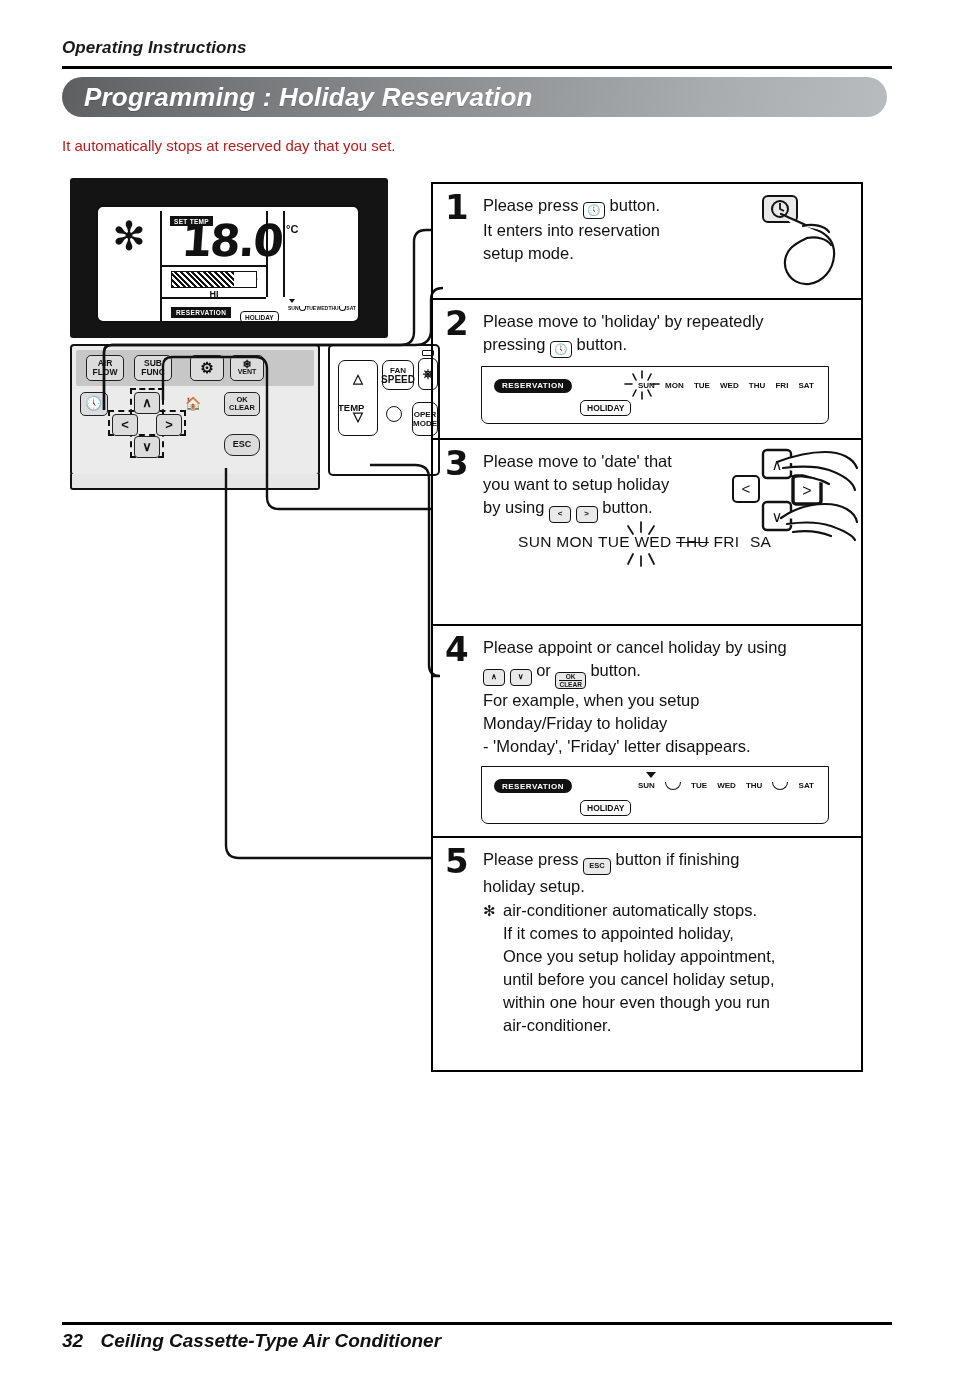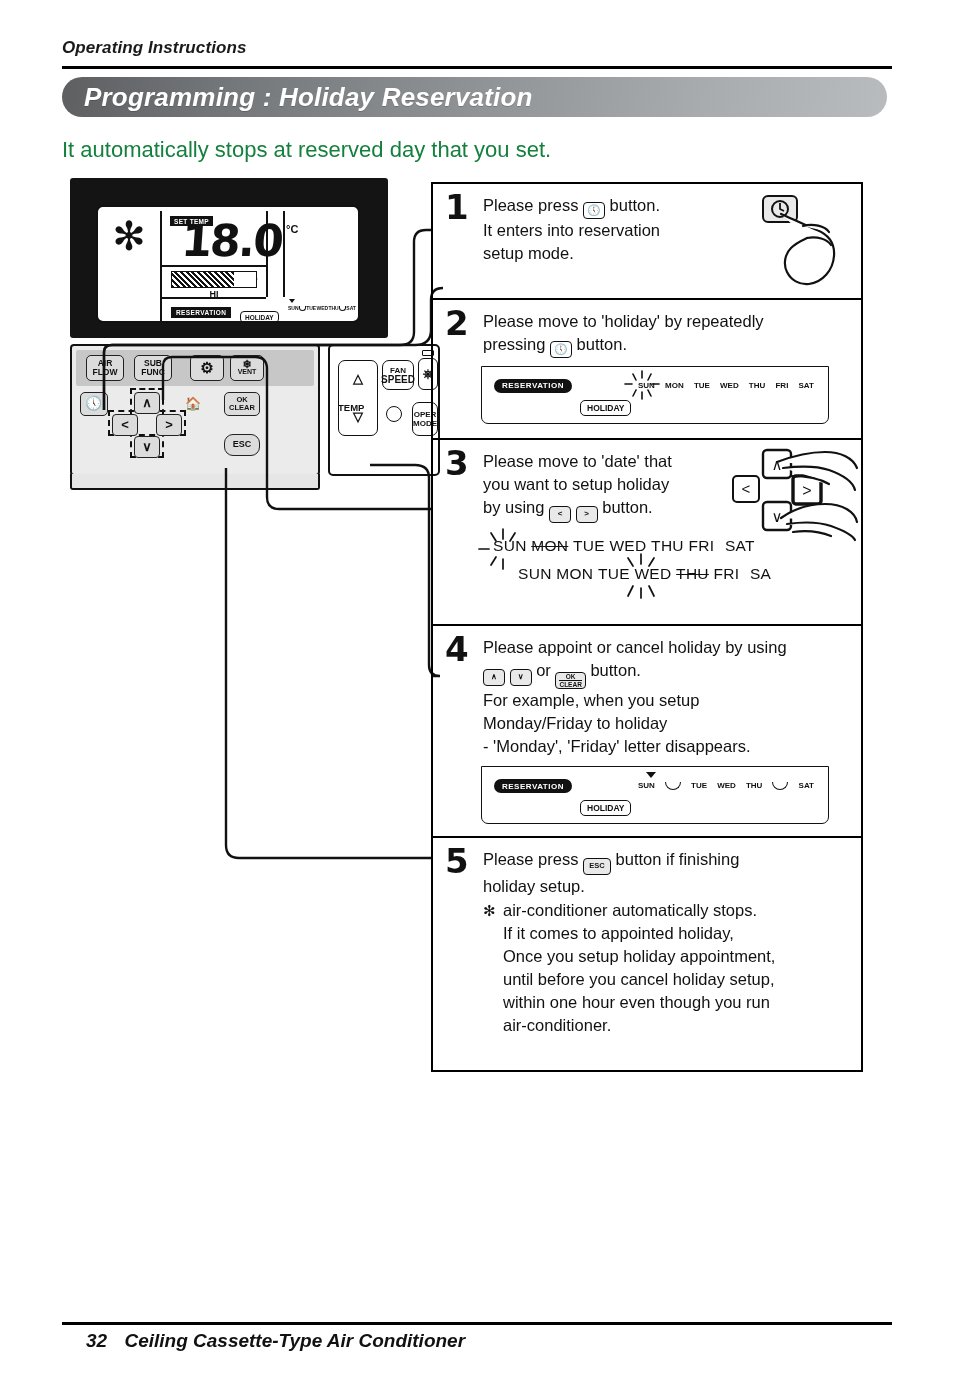--- a/index.html
+++ b/index.html
@@ -24,21 +24,21 @@
     margin-top:8px; height:40px; width:825px;
     border-radius:20px;
     background: linear-gradient(100deg,#5d5f61 0%, #74777a 20%, #8e9194 48%, #a9acaf 78%, #b9bcbf 100%);
     display:flex; align-items:center;
   }
   #page-title {
     color:#fff; font-style:italic; font-weight:700; font-size:26px;
     padding-left:22px; letter-spacing:.2px;
     text-shadow: 0 1px 0 rgba(0,0,0,.18);
   }
-  #intro-line { margin-top:20px; font-size:22px; color:#15803d; }
+  #intro-line { margin-top:20px; font-size:15px; color:#b91c1c; }
 
   
   #remote { position:absolute; left:70px; top:178px; width:318px; height:320px; }
   #remote-body {
     position:absolute; left:0; top:0; width:318px; height:160px;
     background:#141414; border-radius:3px;
   }
   #lcd {
     position:absolute; left:26px; top:27px; width:264px; height:118px;
     background:#fff; border:2px solid #111; border-radius:7px;
@@ -194,21 +194,21 @@
   .dayrow { position:relative; font-size:15.5px; font-weight:400; letter-spacing:.3px; color:#111; }
   .dayrow span.day { display:inline-block; }
   .strike { text-decoration: line-through; text-decoration-thickness:1px; }
 
   
   .hand-svg { position:absolute; }
 
   
   #footer-rule { position:absolute; left:62px; top:1322px; width:830px; border-top:3px solid #000; }
   #footer { position:absolute; left:62px; top:1330px; font-style:italic; font-weight:700; font-size:19px; }
-  #footer .pg { margin-right:12px;margin-left:24px; }
+  #footer .pg { margin-right:12px; }
 </style>
 </head>
 <body>
 
 <div id="header-area">
   <div id="doc-kicker">Operating Instructions</div>
   <div id="kicker-rule"></div>
   <div id="title-pill">
     <div id="page-title">Programming : Holiday Reservation</div>
   </div>
@@ -403,41 +403,20 @@
   <div class="step" style="min-height:186px;">
     <div class="step-num">3</div>
     <div class="step-body" style="margin-right:130px;">
       <p>Please move to 'date' that</p>
       <p>you want to setup holiday</p>
       <p>
         <span>by using </span><span class="inline-btn">&lt;</span>&nbsp;<span class="inline-btn">&gt;</span><span> button.</span>
       </p>
     </div>
 
-    <div style="margin-left:60px; margin-top:14px; position:relative;">
-      <svg style="position:absolute; left:-16px; top:-10px;" width="52" height="44" viewBox="0 0 52 44">
-        <g stroke="#111" stroke-width="1.7" stroke-linecap="round">
-          <path d="M26,2 L26,12"></path>
-            <path d="M14,6 L19,14"></path>
-            <path d="M38,6 L33,14"></path>
-          <path d="M2,22 L12,22"></path>
-          <path d="M14,38 L19,30"></path>
-            <path d="M26,42 L26,32"></path>
-        </g>
-      </svg>
-      <div class="dayrow" style="position:relative; z-index:2;">
-        <span class="day">SUN</span>
-        <span class="day strike">MON</span>
-        <span class="day">TUE</span>
-        <span class="day">WED</span>
-        <span class="day">THU</span>
-        <span class="day">FRI</span>
-        <span class="day" style="margin-left:6px;">SAT</span>
-      </div>
-    </div>
 
     <div style="margin-left:85px; margin-top:10px; position:relative;">
       <svg style="position:absolute; left:92px; top:-13px;" width="62" height="48" viewBox="0 0 62 48">
         <g stroke="#111" stroke-width="1.7" stroke-linecap="round">
           <path d="M31,2 L31,12"></path>
             <path d="M18,6 L23,14"></path>
             <path d="M44,6 L39,14"></path>
           <path d="M18,44 L23,34"></path>
             <path d="M31,46 L31,36"></path>
             <path d="M44,44 L39,34"></path>

